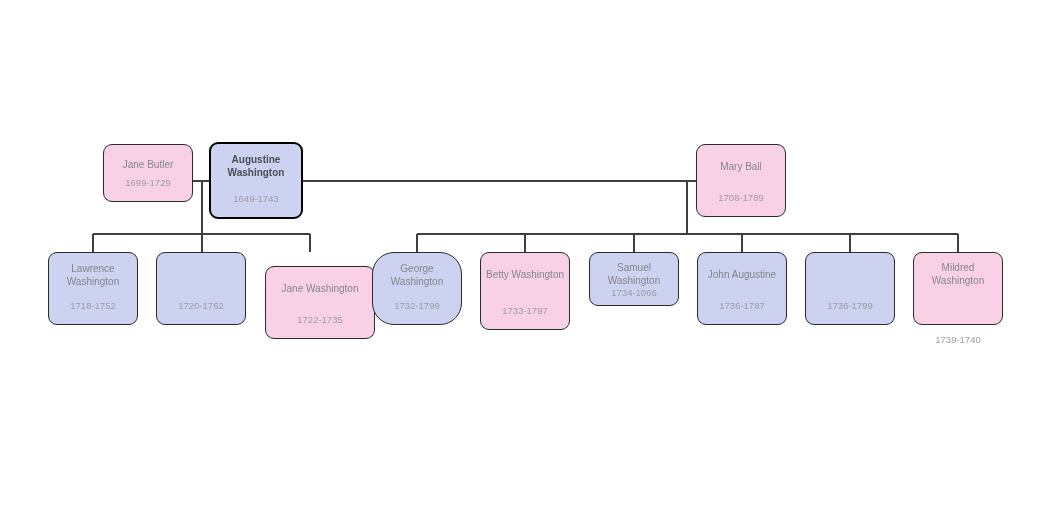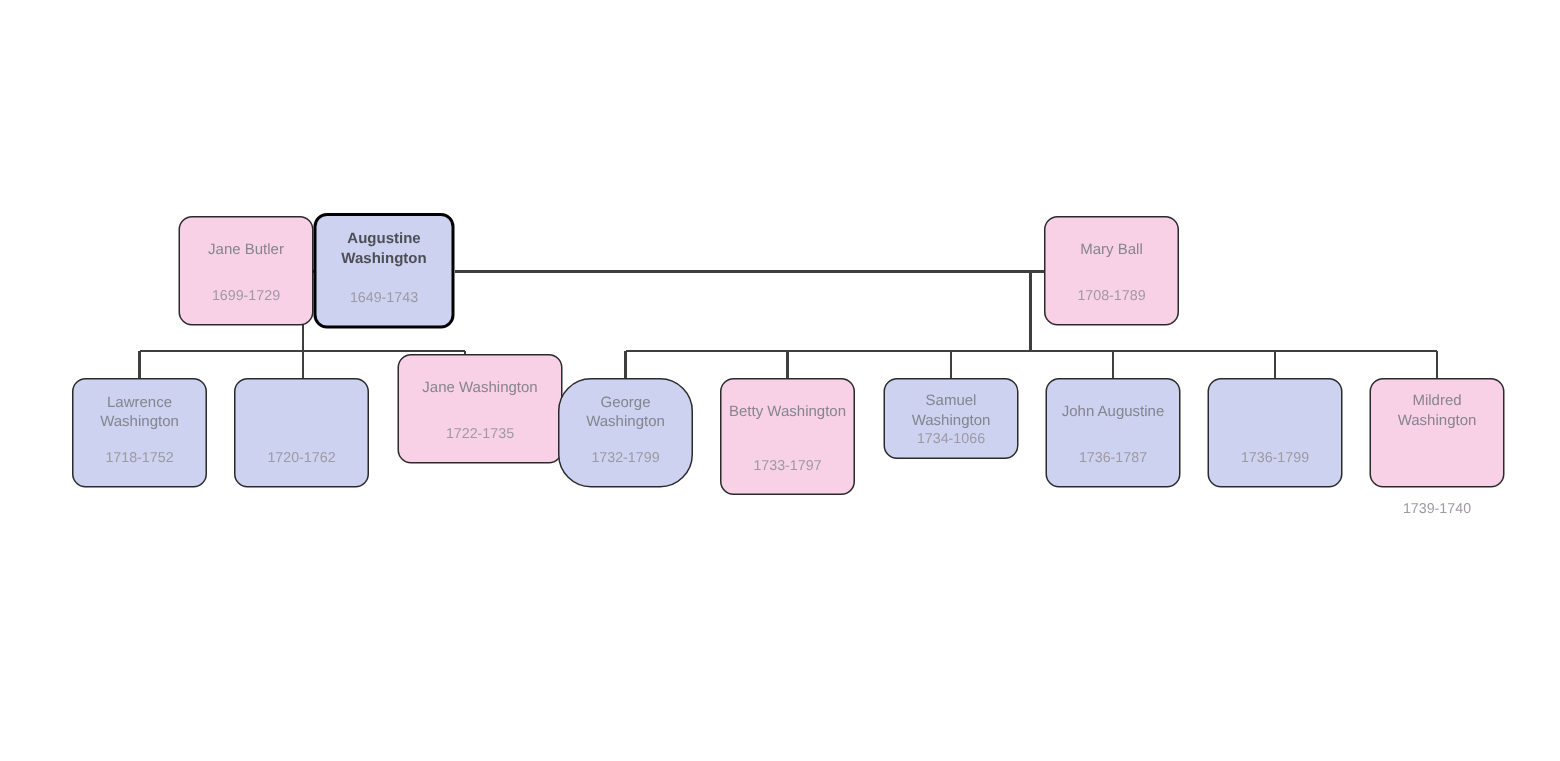--- a/index.html
+++ b/index.html
@@ -90,40 +90,40 @@
       <line x1="93" y1="234" x2="93" y2="252" class="stub"></line>
       <line x1="310" y1="234" x2="310" y2="252" class="stub"></line>
       <line x1="417" y1="234" x2="417" y2="252" class="stub"></line>
       <line x1="525" y1="234" x2="525" y2="252" class="stub"></line>
       <line x1="634" y1="234" x2="634" y2="252" class="stub"></line>
       <line x1="742" y1="234" x2="742" y2="252" class="stub"></line>
       <line x1="850" y1="234" x2="850" y2="252" class="stub"></line>
       <line x1="958" y1="234" x2="958" y2="252" class="stub"></line>
     </svg>
   <div id="nodes-layer">
-      <div class="node female" style="left: 103px; top: 144px; width: 90px; height: 73px; margin-left: 16px;">
+      <div class="node female" style="left: 103px; top: 144px; width: 90px; height: 58px;">
     <div class="name">Jane Butler</div>
     <div class="dates">1699-1729</div>
   </div>
       <div class="node male highlighted" style="left: 209px; top: 142px; width: 94px; height: 77px;">
     <div class="name">Augustine Washington</div>
     <div class="dates">1649-1743</div>
   </div>
       <div class="node female" style="left: 696px; top: 144px; width: 90px; height: 73px;">
     <div class="name">Mary Ball</div>
     <div class="dates">1708-1789</div>
   </div>
       <div class="node male" style="left: 48px; top: 252px; width: 90px; height: 73px;">
     <div class="name">Lawrence Washington</div>
     <div class="dates">1718-1752</div>
   </div>
       <div class="node male" style="left: 156px; top: 252px; width: 90px; height: 73px;">
     <div class="dates">1720-1762</div>
   </div>
-      <div class="node female" style="left: 265px; top: 236px; width: 110px; height: 73px;">
+      <div class="node female" style="left: 265px; top: 266px; width: 110px; height: 73px;">
     <div class="name">Jane Washington</div>
     <div class="dates">1722-1735</div>
   </div>
       <div class="node male" style="left: 372px; top: 252px; width: 90px; height: 73px; border-radius: 22px;">
     <div class="name">George Washington</div>
     <div class="dates">1732-1799</div>
   </div>
       <div class="node female" style="left: 480px; top: 252px; width: 90px; height: 78px; justify-content: center;">
     <div class="name">Betty Washington</div>
     <div class="dates">1733-1797</div>

